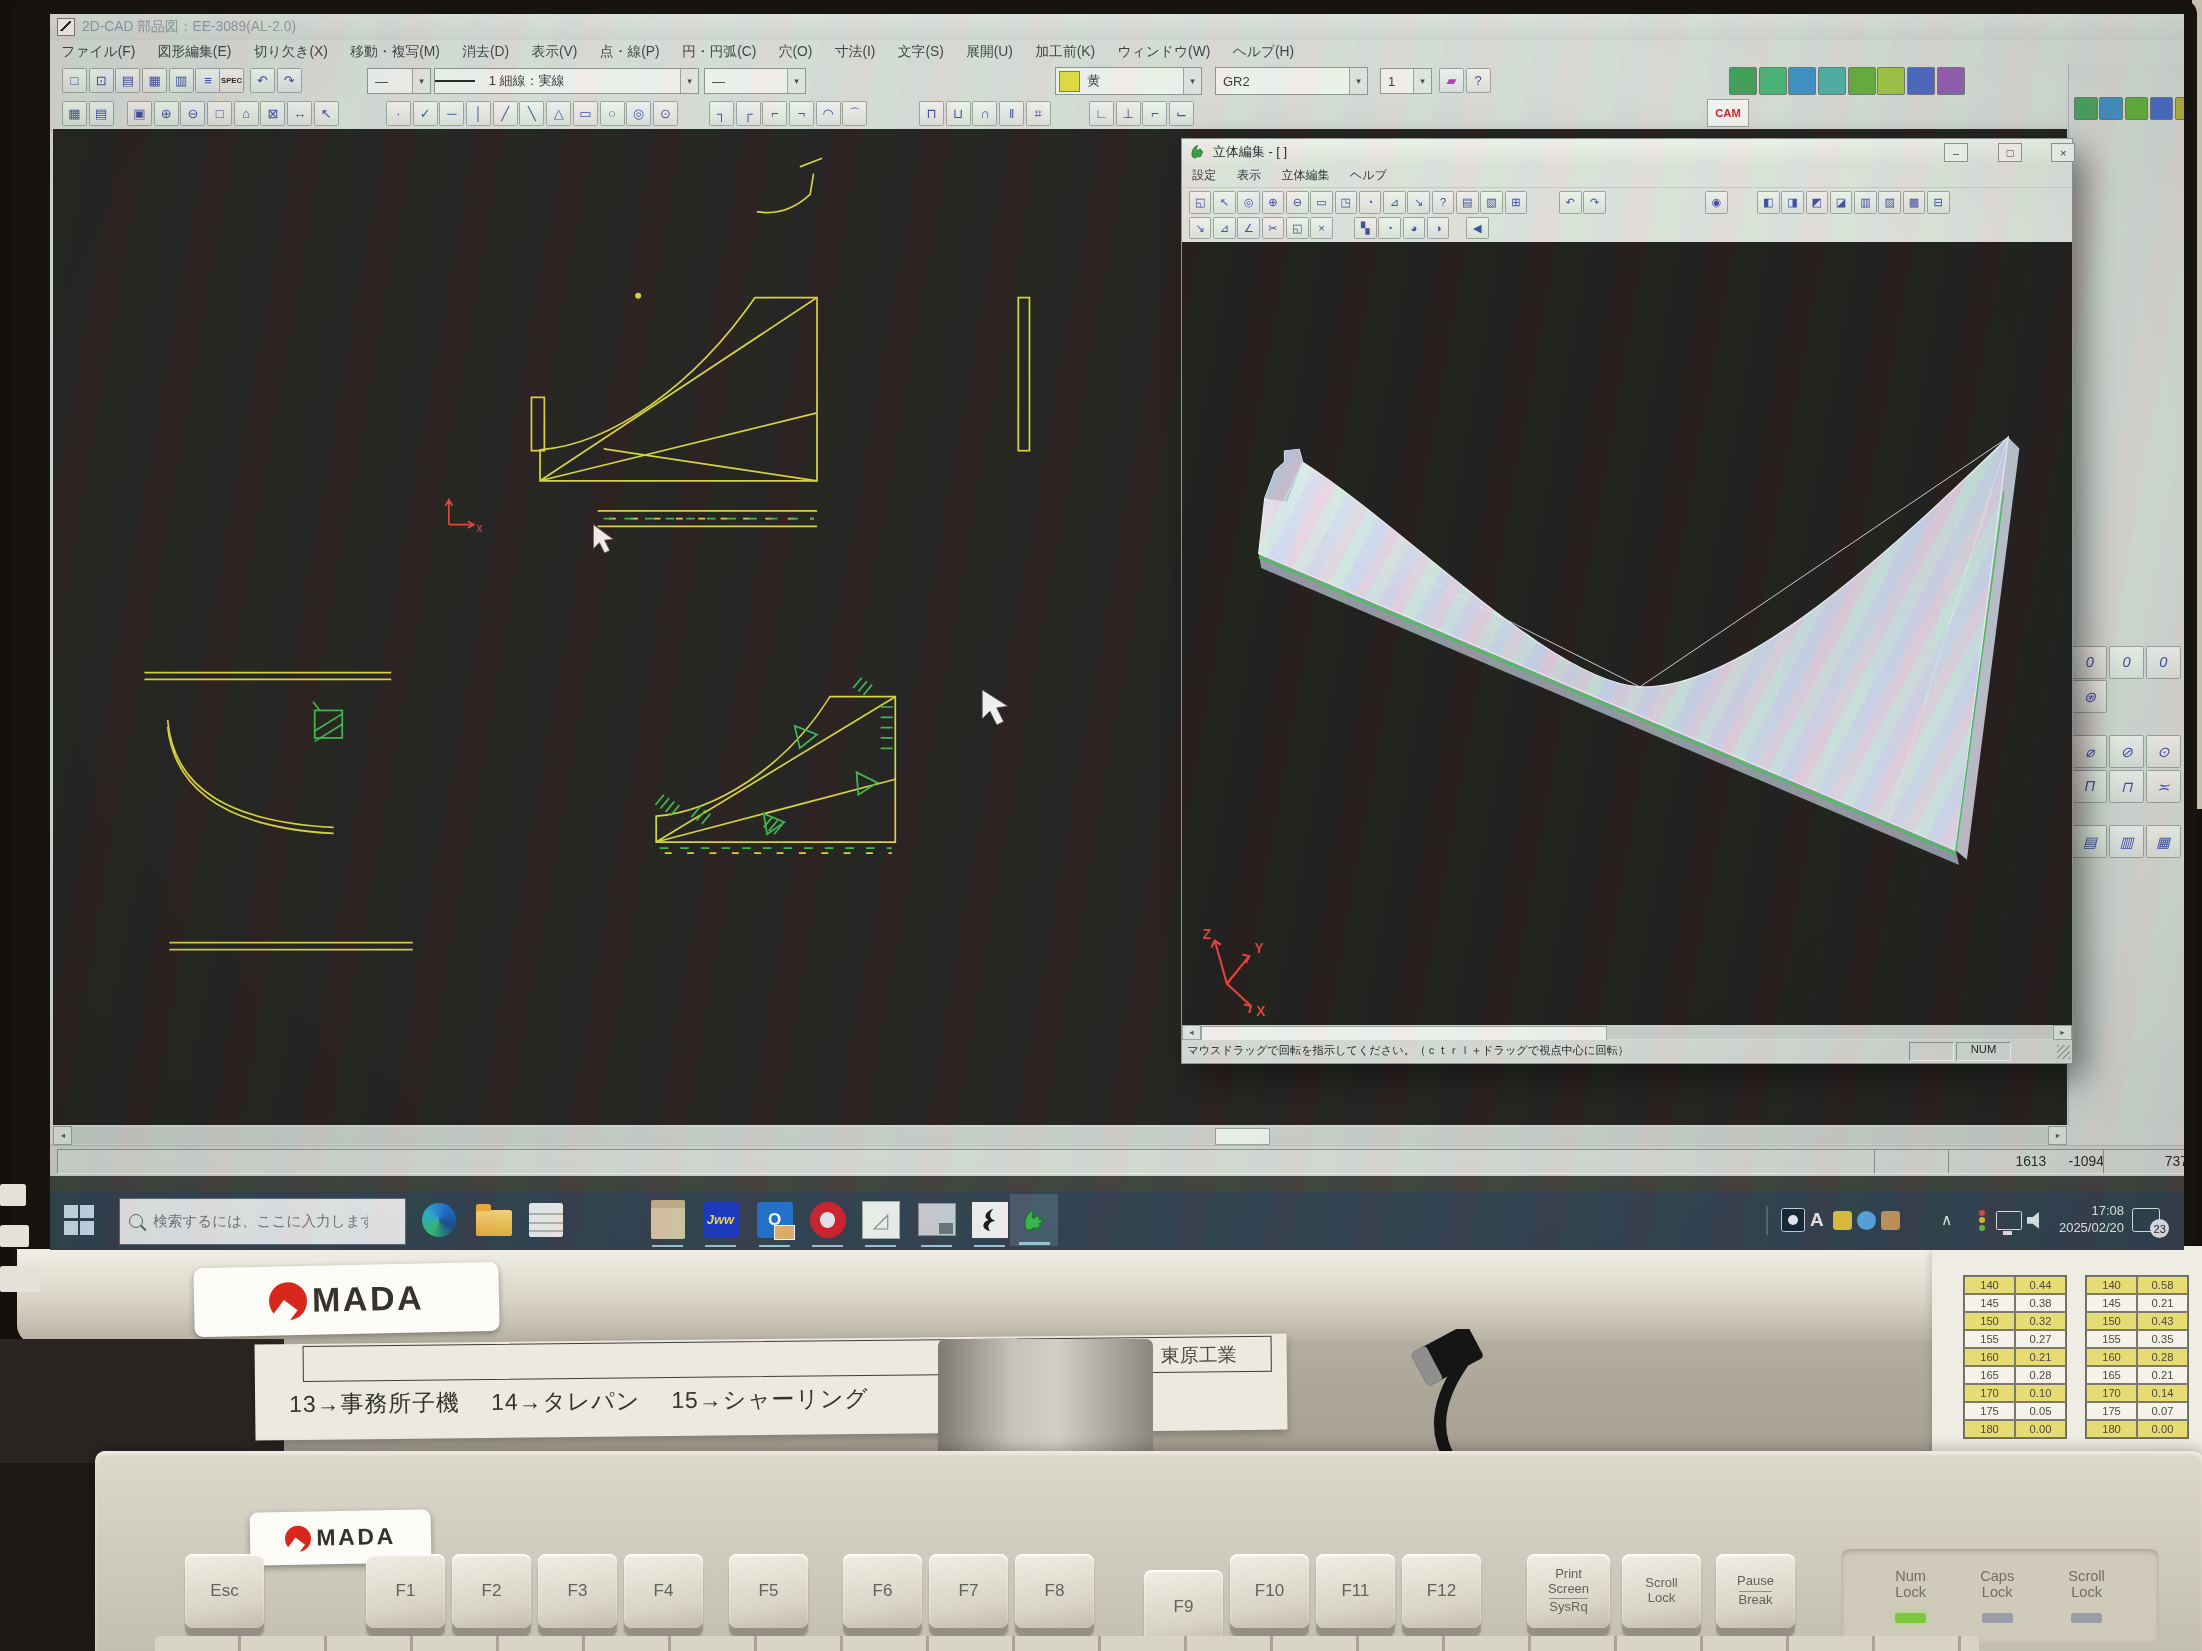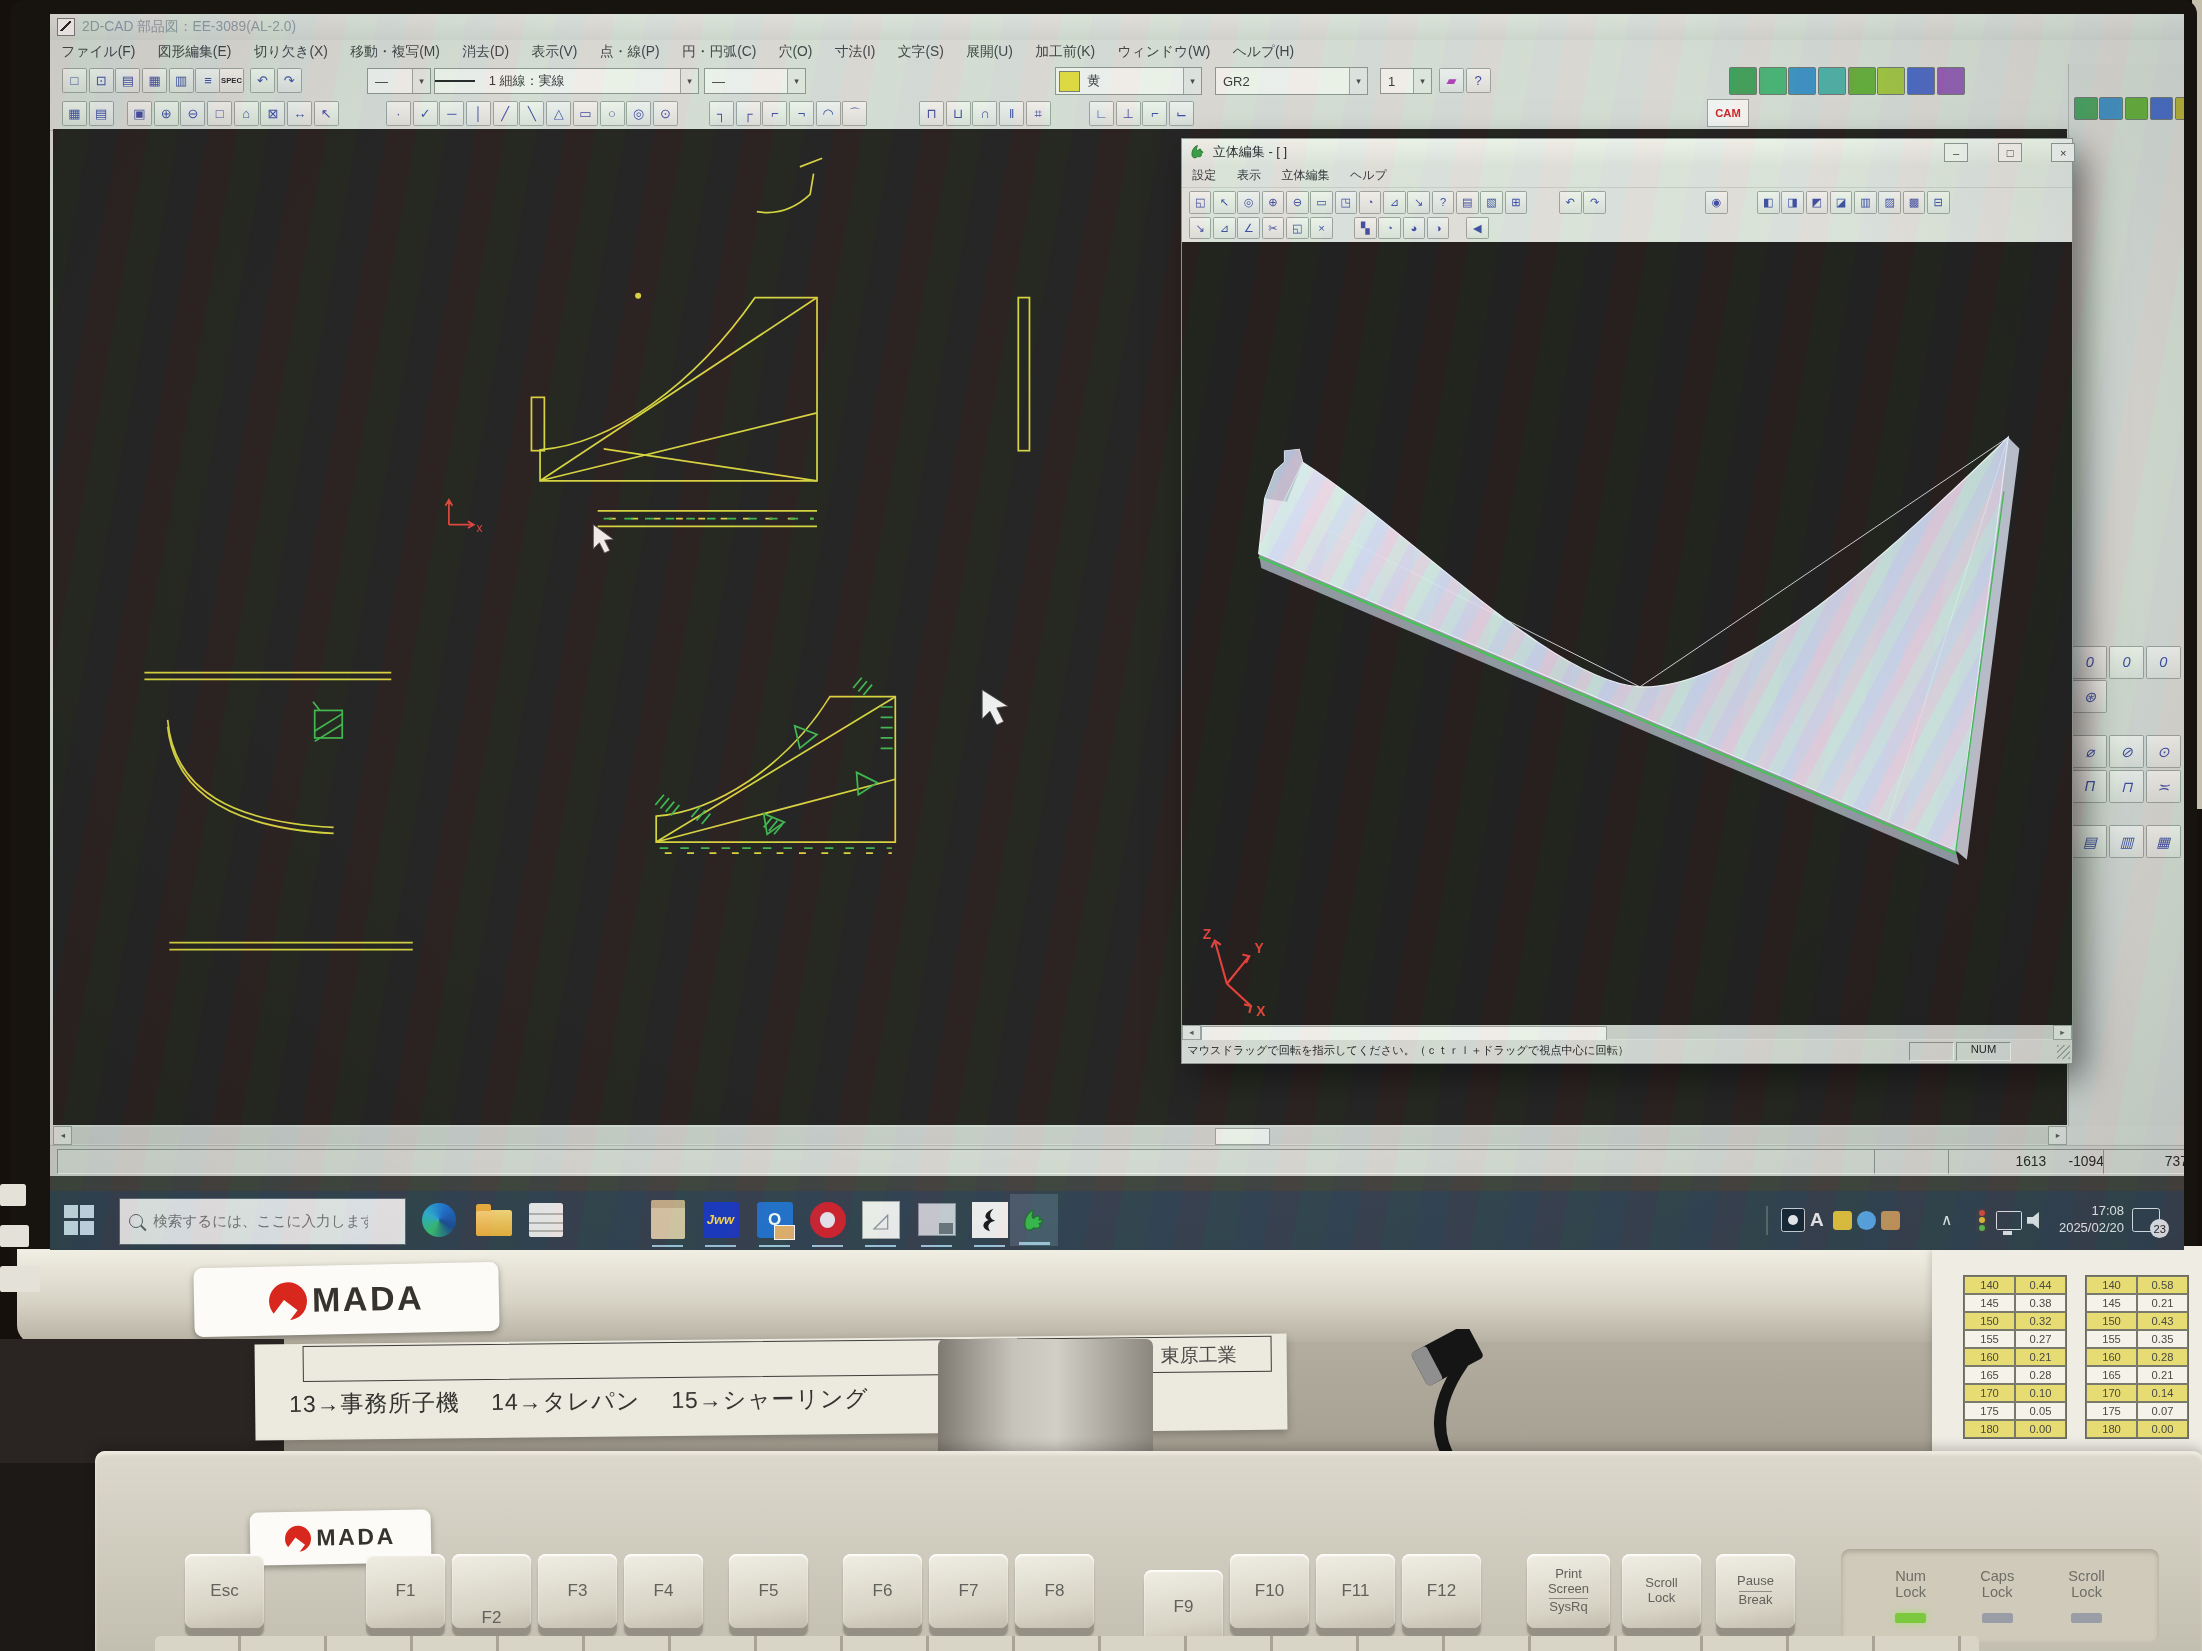--- a/index.html
+++ b/index.html
@@ -763,21 +763,21 @@
     <span class="amark" style="width:26px;height:26px;"></span>
     <span class="abrand" style="font-size:23px;">MADA</span>
   </div>
 
   <div class="key" style="left:185px;">
       <span>Esc</span>
     </div>
   <div class="key" style="left:366px;">
       <span>F1</span>
     </div>
-  <div class="key" style="left:452px;justify-content:flex-end;">
+  <div class="key" style="left:452px;">
       <span>F2</span>
     </div>
   <div class="key" style="left:538px;">
       <span>F3</span>
     </div>
   <div class="key" style="left:624px;">
       <span>F4</span>
     </div>
   <div class="key" style="left:729px;">
       <span>F5</span>

